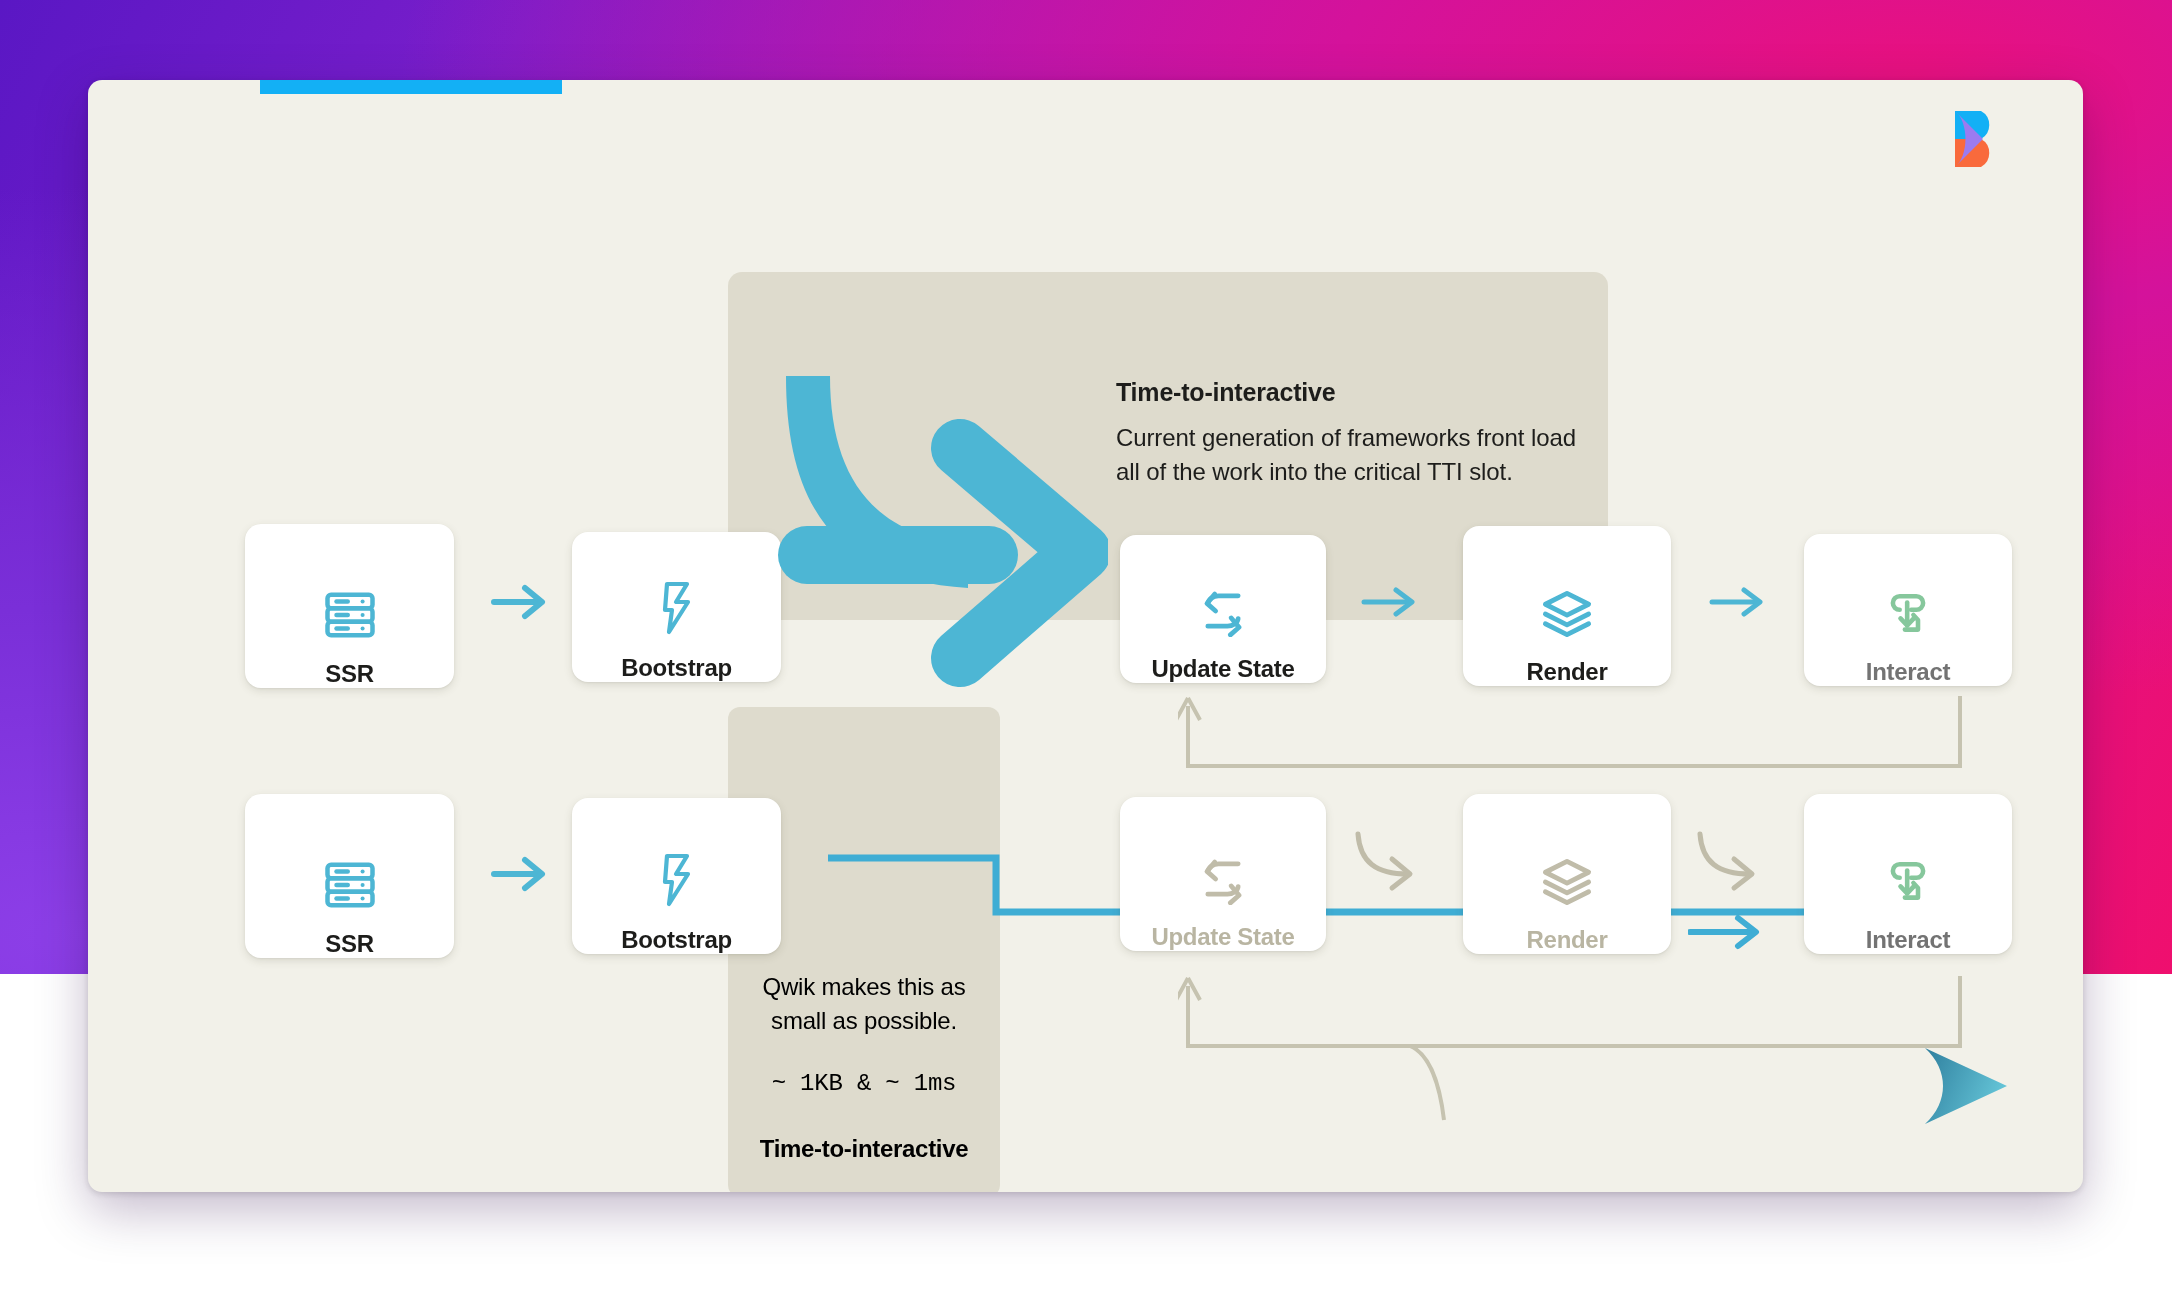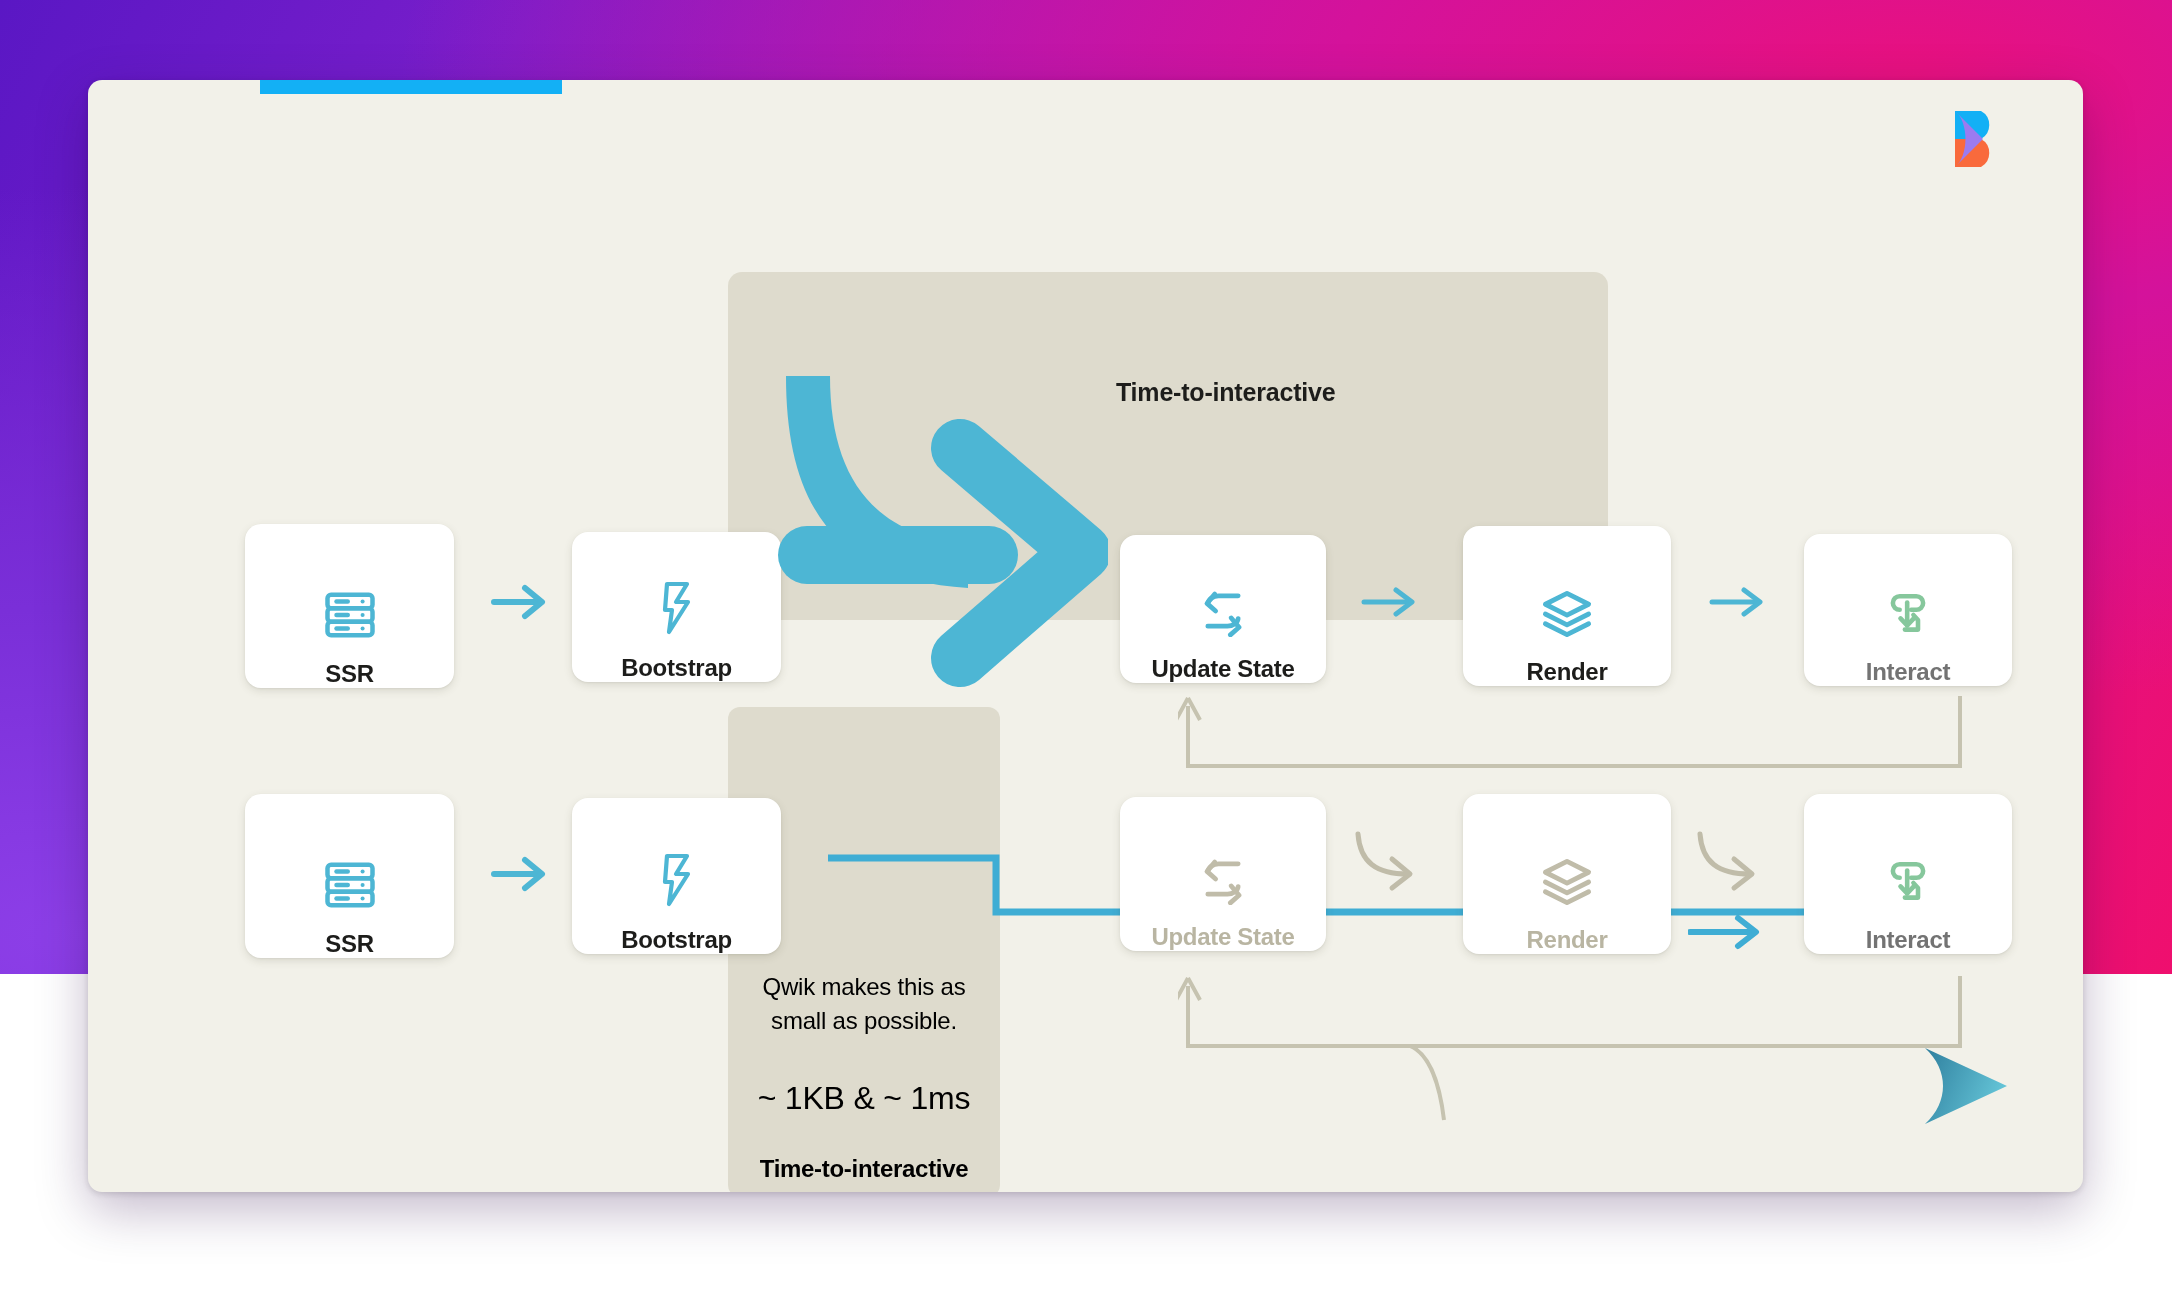--- a/index.html
+++ b/index.html
@@ -104,21 +104,21 @@
   }
   #qwik-text {
     position: absolute;
     left: 652px;
     top: 890px;
     width: 248px;
     text-align: center;
     color: #000000;
   }
   #qwik-line1 { font-size: 24px; line-height: 1.42; letter-spacing: -0.2px; }
-  #qwik-size  { font-size: 32px; margin-top: 42px; letter-spacing: -0.2px;}
+  #qwik-size  { font-size: 24px; margin-top: 32px; letter-spacing: -0.2px; font-family: Liberation Mono, monospace;}
   #qwik-tti   { font-size: 24px; font-weight: bold; margin-top: 38px; letter-spacing: -0.3px;}
 
   
   .card {
     position: absolute;
     background: #ffffff;
     border-radius: 16px;
     box-shadow: 0 3px 9px rgba(60,60,40,0.13), 0 1px 2px rgba(60,60,40,0.08);
     display: flex;
     flex-direction: column;
@@ -192,20 +192,21 @@
         <path d="M6 3 L32 3 A16 16 0 0 1 32 31 L6 31 Z" fill="#13b0f5"></path>
         <path d="M6 31 L32 31 A16 16 0 0 1 32 59 L6 59 Z" fill="#f96a3c"></path>
         <path d="M6 3 C20 14 20 48 6 59 L34 31 Z" fill="#9b7bf0"></path>
       </svg>
     </div>
 
     <div id="tti-panel"></div>
 
     <div id="tti-text">
       <div id="tti-title">Time-to-interactive</div>
+      <div id="tti-desc">Current generation of frameworks front load all of the work into the critical TTI slot.</div>
     </div>
 
     <div id="qwik-panel"></div>
     <div id="qwik-text">
       <div id="qwik-line1">Qwik makes this as small as possible.</div>
       <div id="qwik-size">~ 1KB &amp; ~ 1ms</div>
       <div id="qwik-tti">Time-to-interactive</div>
     </div>
 
     <div id="loop-top">

